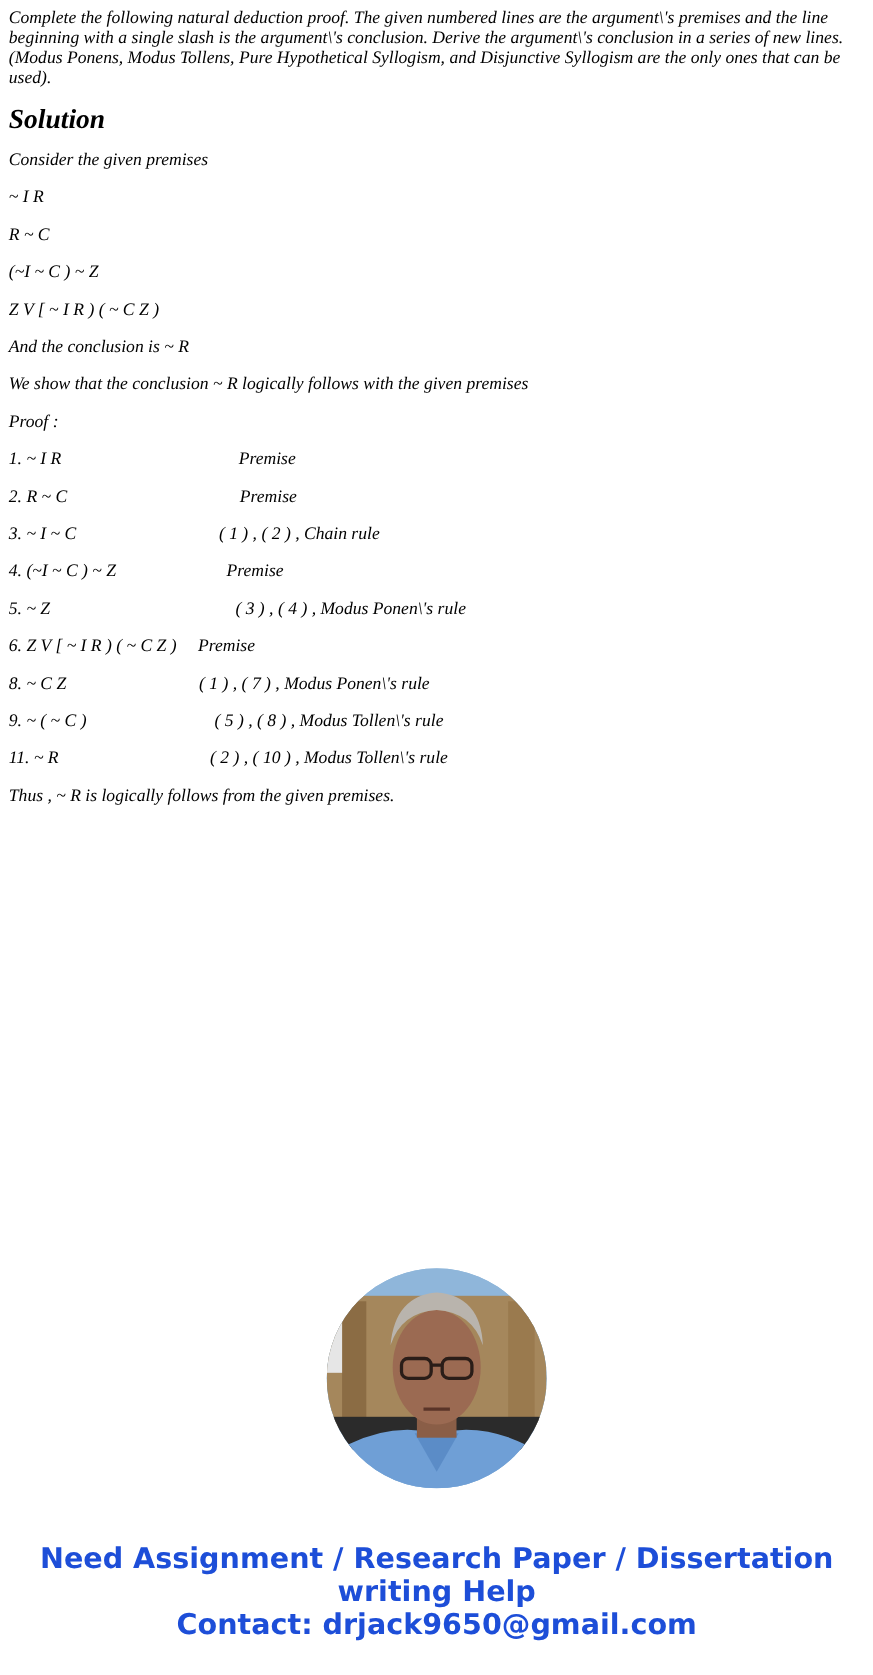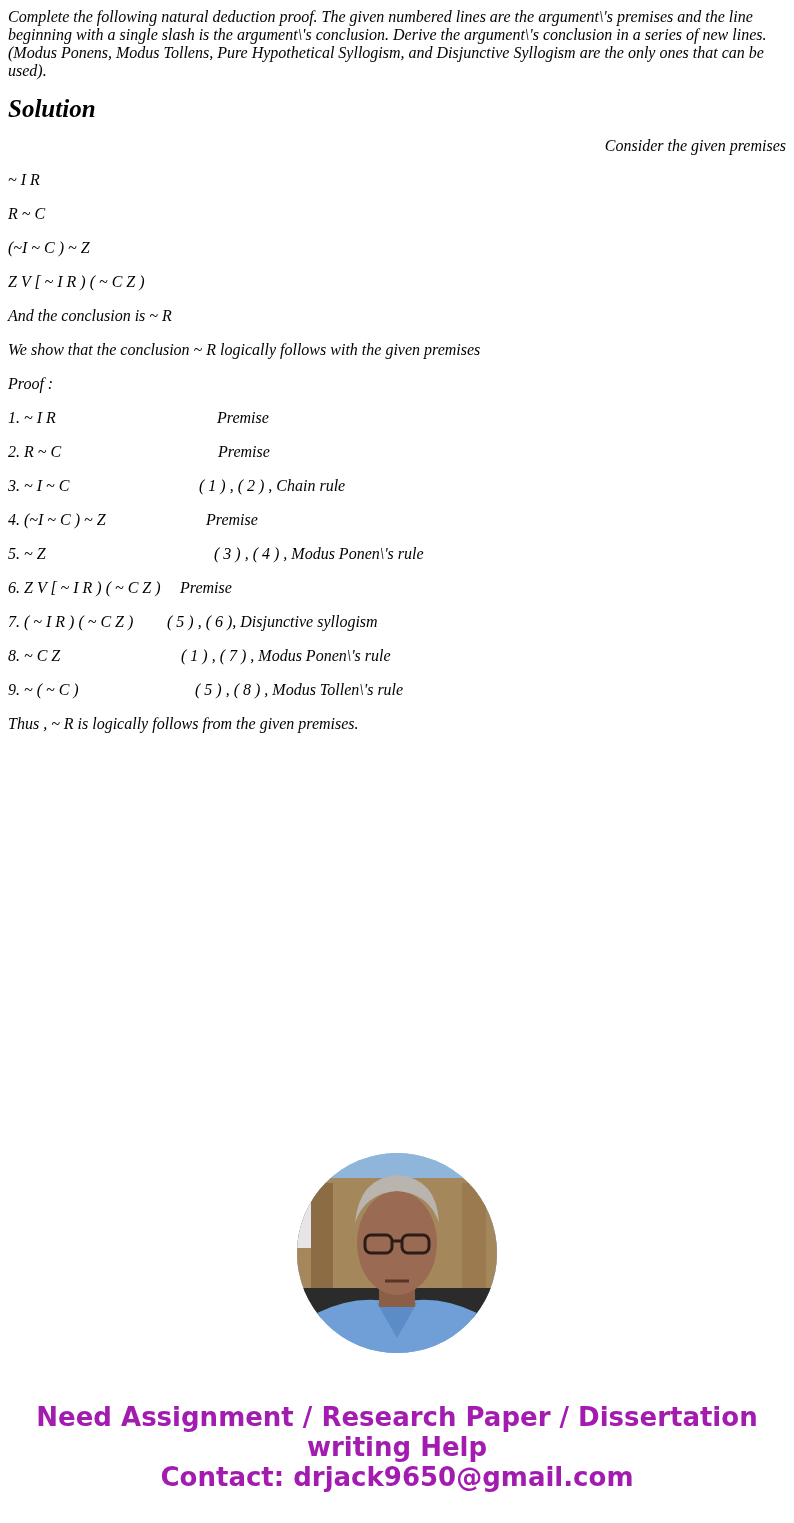--- a/index.html
+++ b/index.html
@@ -15,42 +15,42 @@
   .content { position: absolute; left: 8px; top: 8px; width: 778px; font-style: italic; }
   .question { margin: 0; line-height: 18px; }
   .solution-heading {
     font-family: "Liberation Serif", serif;
     font-size: 25px;
     font-weight: bold;
     margin: 18px 0 0 0;
     line-height: 22px;
   }
   .para { margin: 16px 0 0 0; line-height: 18px; white-space: pre; }
-  .first-para { margin-top: 17px; text-align: right; }
+  .first-para { margin-top: 17px; }
   .avatar {
     position: absolute;
     left: 297px;
     top: 1153px;
     width: 200px;
     height: 200px;
     border-radius: 50%;
     overflow: hidden;
     background: #8fb6da;
   }
   .ad {
     position: absolute;
     left: 0;
     top: 1402px;
     width: 794px;
     text-align: center;
     font-family: "DejaVu Sans", sans-serif;
     font-weight: bold;
     font-size: 26px;
     line-height: 30px;
-    color: #a21caf;
+    color: #1d4ed8;
   }
   .ad div { white-space: nowrap; }
 </style>
 </head>
 <body>
 
 <div class="content">
   <p class="question">Complete the following natural deduction proof. The given numbered lines are the argument\'s premises and the line beginning with a single slash is the argument\'s conclusion. Derive the argument\'s conclusion in a series of new lines. (Modus Ponens, Modus Tollens, Pure Hypothetical Syllogism, and Disjunctive Syllogism are the only ones that can be used).</p>
 
   <h3 class="solution-heading">Solution</h3>
@@ -65,23 +65,23 @@
   <p class="para">And the conclusion is ~ R</p>
   <p class="para">We show that the conclusion ~ R logically follows with the given premises</p>
   <p class="para">Proof :</p>
 
   <p class="para"><span>1.</span> <span>~ I R</span><span style="position:absolute;left:209px">Premise</span></p>
   <p class="para"><span>2.</span> <span>R ~ C</span><span style="position:absolute;left:210px">Premise</span></p>
   <p class="para"><span>3.</span> <span>~ I ~ C</span><span style="position:absolute;left:191px">( 1 ) , ( 2 ) , Chain rule</span></p>
   <p class="para"><span>4.</span> <span>(~I ~ C ) ~ Z</span><span style="position:absolute;left:198px">Premise</span></p>
   <p class="para"><span>5.</span> <span>~ Z</span><span style="position:absolute;left:206px">( 3 ) , ( 4 ) , Modus Ponen\'s rule</span></p>
   <p class="para"><span>6.</span> <span>Z V [ ~ I R ) ( ~ C Z )</span><span style="position:absolute;left:172px">Premise</span></p>
-  <p class="para"><span>7.</span> <span>( ~ I R ) ( ~ C Z )</span><span style="position:absolute;left:159px">( 5 ) , ( 6 ), Disjunctive syllogism</span></p>
   <p class="para"><span>8.</span> <span>~ C Z</span><span style="position:absolute;left:173px">( 1 ) , ( 7 ) , Modus Ponen\'s rule</span></p>
   <p class="para"><span>9.</span> <span>~ ( ~ C )</span><span style="position:absolute;left:187px">( 5 ) , ( 8 ) , Modus Tollen\'s rule</span></p>
+  <p class="para"><span>11.</span> <span>~ R</span><span style="position:absolute;left:183px">( 2 ) , ( 10 ) , Modus Tollen\'s rule</span></p>
 
   <p class="para">Thus , ~ R is logically follows from the given premises.</p>
 </div>
 
 <div class="avatar">
   <svg width="200" height="200" viewBox="0 0 200 200">
 
     <rect x="0" y="0" width="200" height="200" fill="#8fb6da"></rect>
 
     <rect x="0" y="25" width="200" height="120" fill="#a5875c"></rect>

